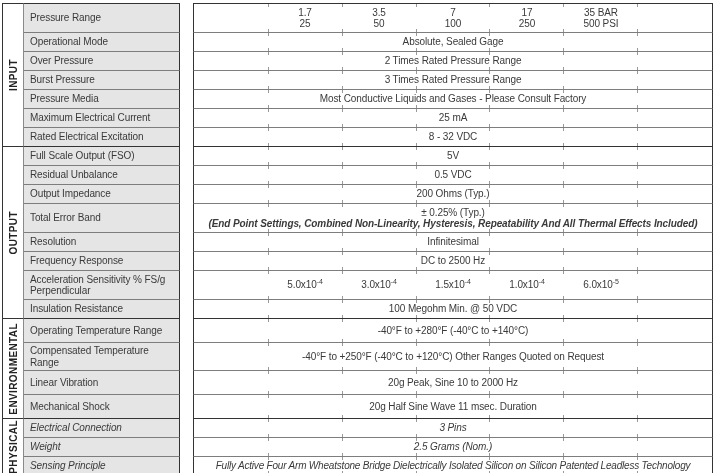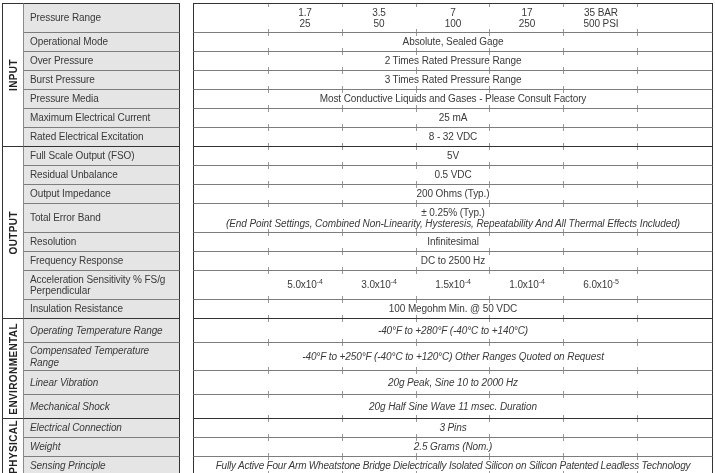--- a/index.html
+++ b/index.html
@@ -65,34 +65,34 @@
     background-size: 1px 3px;
     background-repeat: no-repeat;
     background-position:
       14.28% 0, 28.57% 0, 42.86% 0, 57.14% 0, 71.43% 0, 85.71% 0,
       14.28% 100%, 28.57% 100%, 42.86% 100%, 57.14% 100%, 71.43% 100%, 85.71% 100%;
   }
   .dark { border-top-color: #333; }
   .bot  { border-bottom: 1px solid #333; }
   .r-s   { min-height: 19px; }
   .r-d   { min-height: 29px; }
-  .r-env { min-height: 24px; font-style: italic; }
+  .r-env { min-height: 24px; }
   .r-phy { min-height: 19px; font-style: italic; }
   .cols5 {
     display: grid;
     grid-template-columns: repeat(7, 1fr);
     align-items: center;
     padding: 2px 0;
   }
   .c { grid-row: 1; text-align: center; }
   .c1 { grid-column: 2; } .c2 { grid-column: 3; } .c3 { grid-column: 4; }
   .c4 { grid-column: 5; } .c5 { grid-column: 6; text-align: center; }
   .pcol { display: flex; flex-direction: column; }
   .stack { flex-direction: column; justify-content: center; }
-  .note { font-style: italic; }
+  .note { font-style: italic; font-weight: bold; }
   .tight { letter-spacing: -0.2px; }
   sup { font-size: 7px; line-height: 0; }
 </style>
 </head>
 <body>
 
 <div class="spec">
 
   <div class="sec span7">
     <span class="vtext">INPUT</span>

